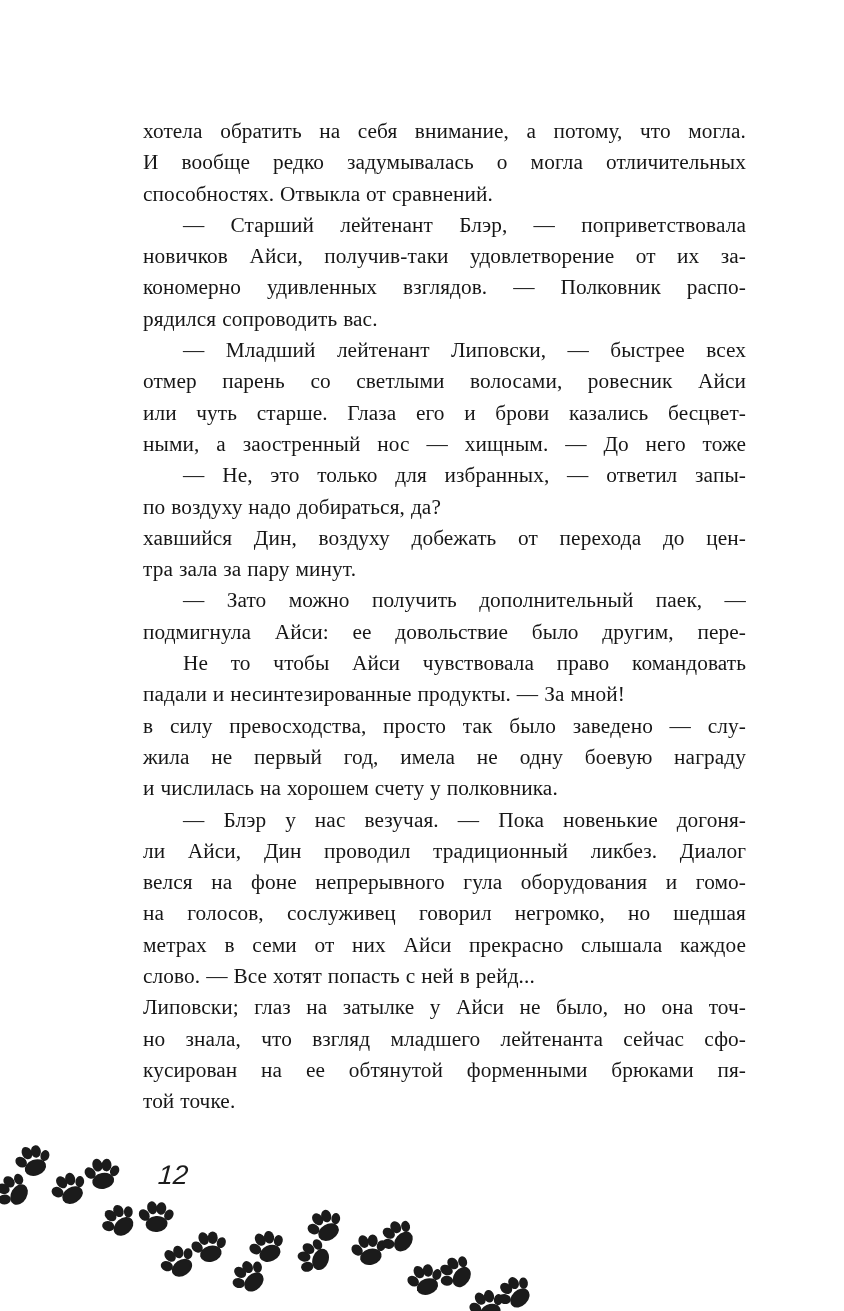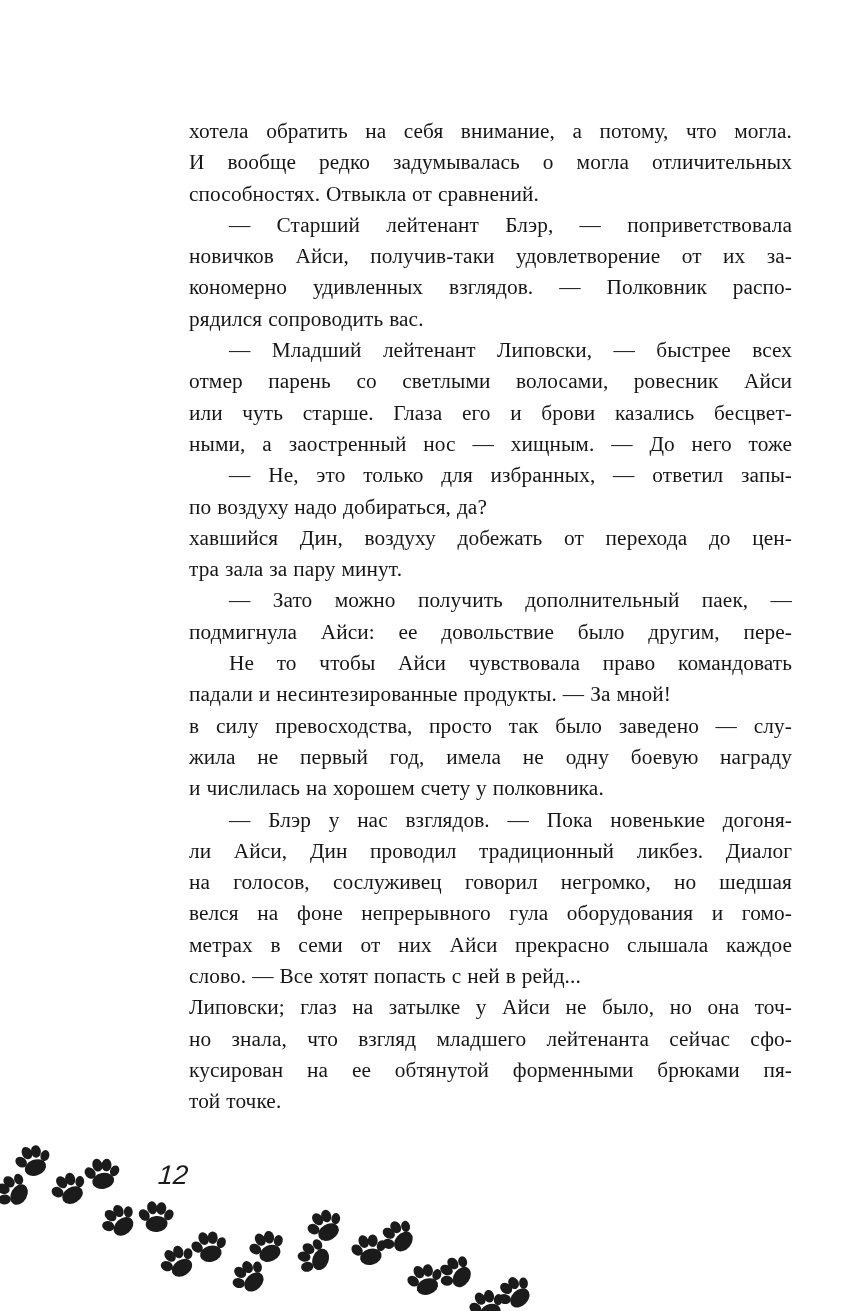--- a/index.html
+++ b/index.html
@@ -8,21 +8,20 @@
     background: #ffffff;
     position: relative;
     overflow: hidden;
     font-family: "Liberation Serif", serif;
     color: #161616;
   }
   .text-block {
     position: absolute;
     left: 143px; top: 116px;
     width: 603px;
-    margin-left: 46px;
   }
   .line {
     font-size: 21.3px;
     line-height: 31.3px;
     text-align: justify;
     text-align-last: justify;
     letter-spacing: 0.1px;
     word-spacing: 0.5px;
   }
   .line.last {
@@ -68,24 +67,24 @@
       <div class="line last">по воздуху надо добираться, да?</div>
       <div class="line">хавшийся Дин, воздуху добежать от перехода до цен-</div>
       <div class="line last">тра зала за пару минут.</div>
       <div class="line indent">— Зато можно получить дополнительный паек, —</div>
       <div class="line">подмигнула Айси: ее довольствие было другим, пере-</div>
       <div class="line indent">Не то чтобы Айси чувствовала право командовать</div>
       <div class="line last">падали и несинтезированные продукты. — За мной!</div>
       <div class="line">в силу превосходства, просто так было заведено — слу-</div>
       <div class="line">жила не первый год, имела не одну боевую награду</div>
       <div class="line last">и числилась на хорошем счету у полковника.</div>
-      <div class="line indent">— Блэр у нас взглядов. — Пока новенькие догоня-</div>
+      <div class="line indent">— Блэр у нас везучая. — Пока новенькие догоня-</div>
       <div class="line">ли Айси, Дин проводил традиционный ликбез. Диалог</div>
+      <div class="line">велся на фоне непрерывного гула оборудования и гомо-</div>
       <div class="line">на голосов, сослуживец говорил негромко, но шедшая</div>
-      <div class="line">велся на фоне непрерывного гула оборудования и гомо-</div>
       <div class="line">метрах в семи от них Айси прекрасно слышала каждое</div>
       <div class="line last">слово. — Все хотят попасть с ней в рейд...</div>
       <div class="line">Липовски; глаз на затылке у Айси не было, но она точ-</div>
       <div class="line">но знала, что взгляд младшего лейтенанта сейчас сфо-</div>
       <div class="line">кусирован на ее обтянутой форменными брюками пя-</div>
       <div class="line last">той точке.</div>
     </div>
 
   <div class="page-number">12</div>
 

